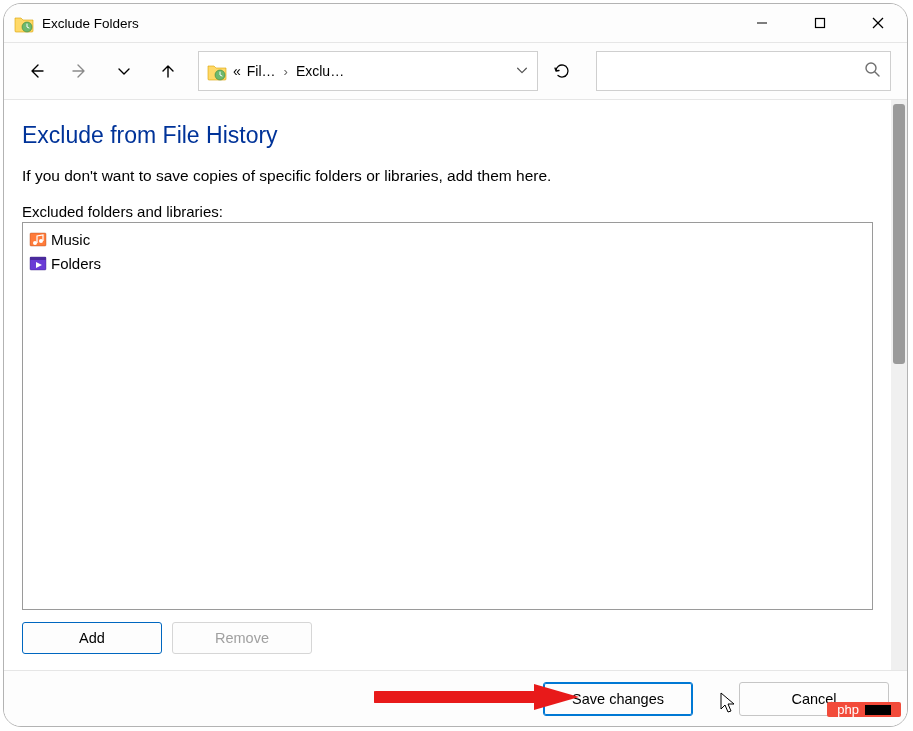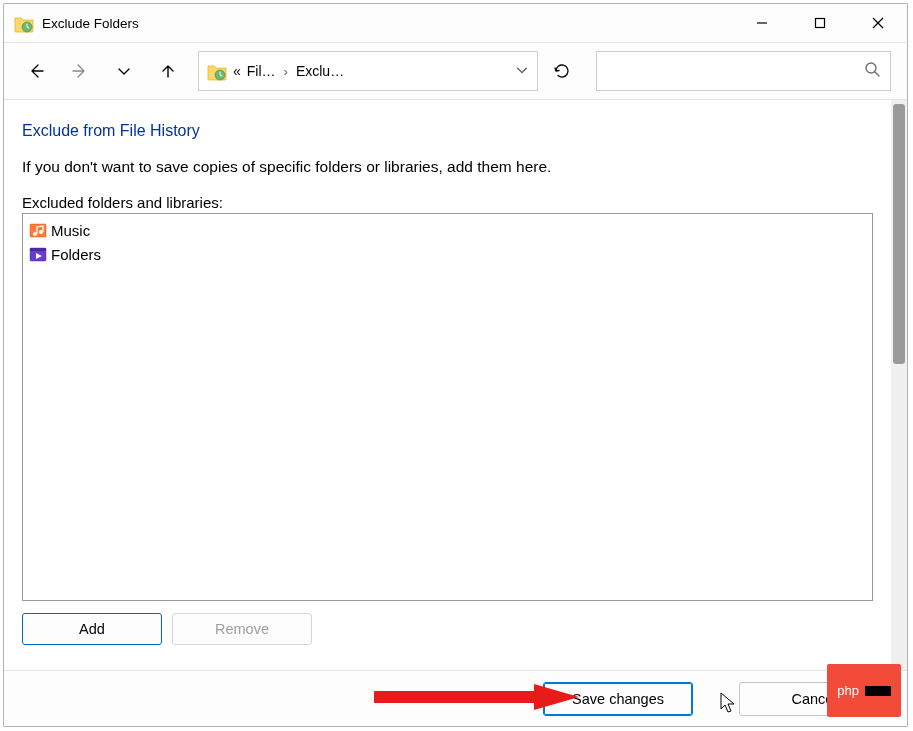--- a/index.html
+++ b/index.html
@@ -9,21 +9,21 @@
       width: 913px;
       height: 731px;
       overflow: hidden;
       position: relative;
     }
     .window {
       width: 905px;
       height: 724px;
       margin: 3px;
       border: 1px solid #b3b3b3;
-      border-radius: 1px;
+      border-radius: 18px;
       background: #ffffff;
       display: flex;
       flex-direction: column;
       overflow: hidden;
       position: relative;
       justify-content: flex-end;
     }
     
     .title-bar {
       height: 38px;
@@ -115,21 +115,21 @@
     }
     .scrollbar .thumb {
       position:absolute;
       top: 4px; left: 2px; right: 2px;
       height: 260px;
       background:#9a9a9a;
       border-radius: 3px;
     }
     .page-title {
       color:#003399;
-      font-size: 16px;
+      font-size: 23px;
       font-weight: 400;
       margin-bottom: 18px;
     }
     .page-desc {
       font-size: 15.5px;
       color:#000;
       margin-bottom: 18px;
     }
     .list-label {
       font-size: 15px;
@@ -206,21 +206,21 @@
 
     
     .watermark {
       position:absolute;
       right: 6px;
       bottom: 9px;
       background:#f24b3a;
       color:#fff;
       font-size: 13px;
       font-weight:500;
-      padding: 19px 10px;
+      padding: 0 10px;
       border-radius: 2px;
       z-index: 70;
       display:flex; align-items:center; gap:6px;
     }
     .watermark .bar { width:26px; height:10px; background:#000; display:inline-block; }
   </style>
 </head>
 <body>
 
 <div class="window">

